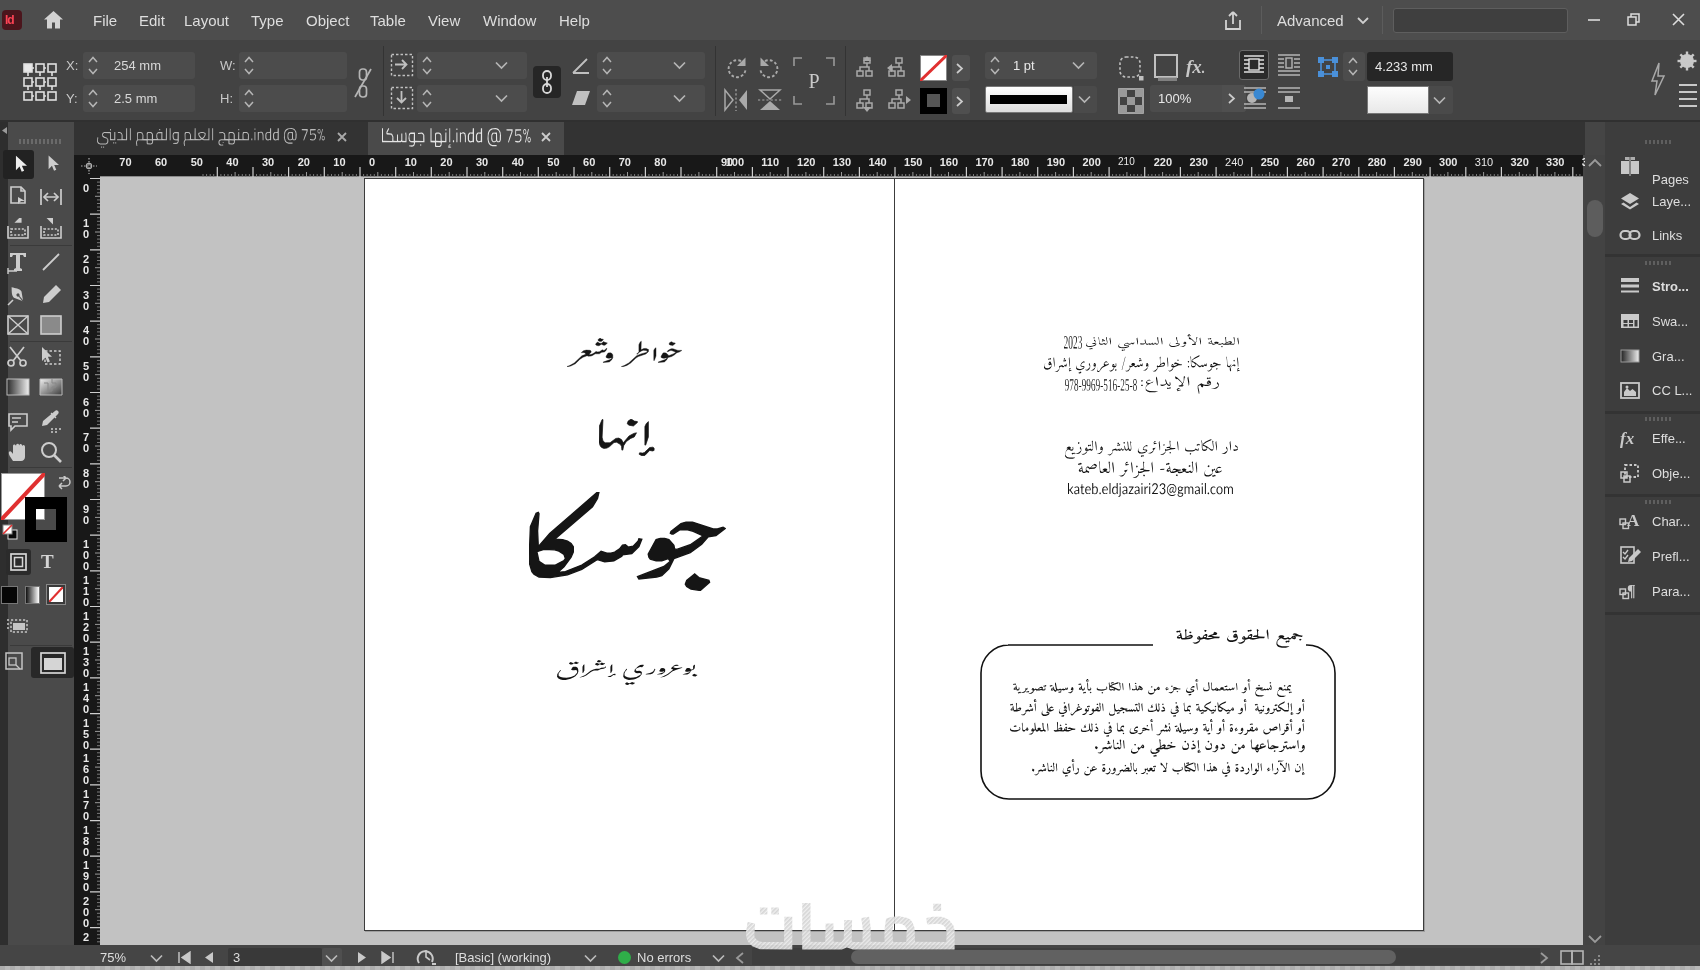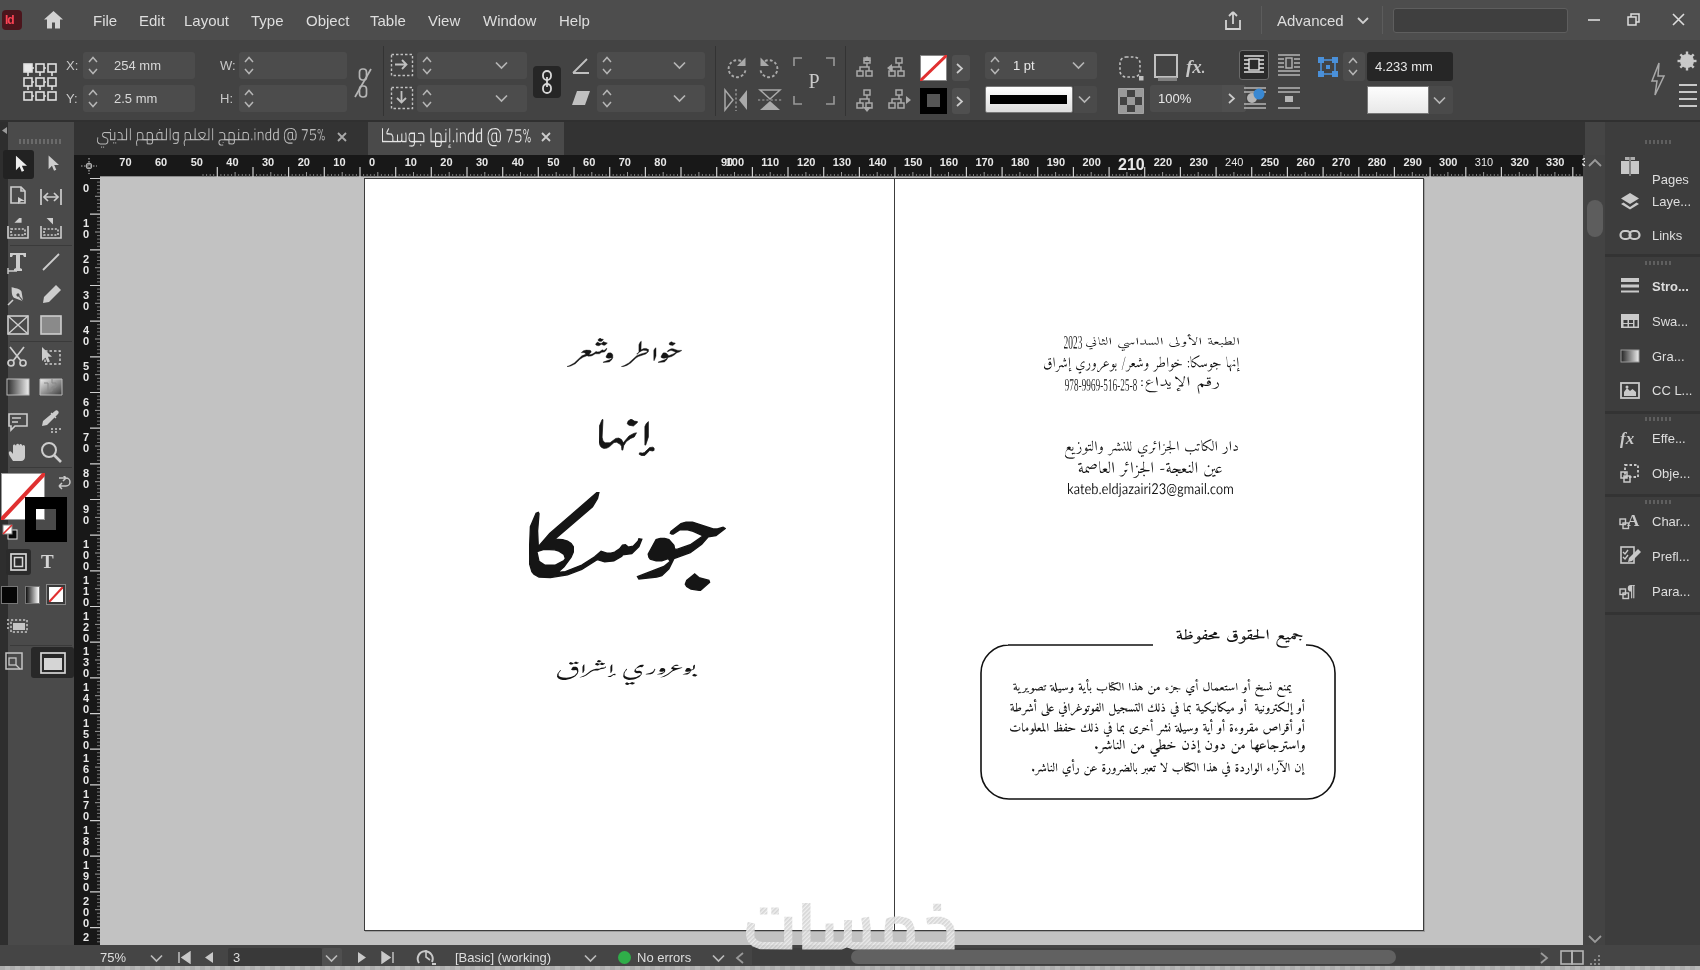--- a/index.html
+++ b/index.html
@@ -543,21 +543,21 @@
     <div class="abs" style="left:761.37px;top:156px;font-size:11px;color:#e8e8e8;font-weight:700;white-space:nowrap;letter-spacing:0px">110</div>
     <div class="abs" style="left:797.04px;top:156px;font-size:11px;color:#e8e8e8;font-weight:700;white-space:nowrap;letter-spacing:0px">120</div>
     <div class="abs" style="left:832.71px;top:156px;font-size:11px;color:#e8e8e8;font-weight:700;white-space:nowrap;letter-spacing:0px">130</div>
     <div class="abs" style="left:868.38px;top:156px;font-size:11px;color:#e8e8e8;font-weight:700;white-space:nowrap;letter-spacing:0px">140</div>
     <div class="abs" style="left:904.0500000000001px;top:156px;font-size:11px;color:#e8e8e8;font-weight:700;white-space:nowrap;letter-spacing:0px">150</div>
     <div class="abs" style="left:939.72px;top:156px;font-size:11px;color:#e8e8e8;font-weight:700;white-space:nowrap;letter-spacing:0px">160</div>
     <div class="abs" style="left:975.39px;top:156px;font-size:11px;color:#e8e8e8;font-weight:700;white-space:nowrap;letter-spacing:0px">170</div>
     <div class="abs" style="left:1011.0600000000001px;top:156px;font-size:11px;color:#e8e8e8;font-weight:700;white-space:nowrap;letter-spacing:0px">180</div>
     <div class="abs" style="left:1046.73px;top:156px;font-size:11px;color:#e8e8e8;font-weight:700;white-space:nowrap;letter-spacing:0px">190</div>
     <div class="abs" style="left:1082.4px;top:156px;font-size:11px;color:#e8e8e8;font-weight:700;white-space:nowrap;letter-spacing:0px">200</div>
-    <div class="abs" style="left:1118.0700000000002px;top:156px;font-size:16px;color:#e8e8e8;font-weight:700;white-space:nowrap;letter-spacing:0px">210</div>
+    <div class="abs" style="left:1118.0700000000002px;top:156px;font-size:10px;color:#e8e8e8;font-weight:400;white-space:nowrap;letter-spacing:0px">210</div>
     <div class="abs" style="left:1153.74px;top:156px;font-size:11px;color:#e8e8e8;font-weight:700;white-space:nowrap;letter-spacing:0px">220</div>
     <div class="abs" style="left:1189.41px;top:156px;font-size:11px;color:#e8e8e8;font-weight:700;white-space:nowrap;letter-spacing:0px">230</div>
     <div class="abs" style="left:1225.08px;top:156px;font-size:11px;color:#e8e8e8;font-weight:400;white-space:nowrap;letter-spacing:0px">240</div>
     <div class="abs" style="left:1260.75px;top:156px;font-size:11px;color:#e8e8e8;font-weight:700;white-space:nowrap;letter-spacing:0px">250</div>
     <div class="abs" style="left:1296.42px;top:156px;font-size:11px;color:#e8e8e8;font-weight:700;white-space:nowrap;letter-spacing:0px">260</div>
     <div class="abs" style="left:1332.0900000000001px;top:156px;font-size:11px;color:#e8e8e8;font-weight:700;white-space:nowrap;letter-spacing:0px">270</div>
     <div class="abs" style="left:1367.76px;top:156px;font-size:11px;color:#e8e8e8;font-weight:700;white-space:nowrap;letter-spacing:0px">280</div>
     <div class="abs" style="left:1403.43px;top:156px;font-size:11px;color:#e8e8e8;font-weight:700;white-space:nowrap;letter-spacing:0px">290</div>
     <div class="abs" style="left:1439.1000000000001px;top:156px;font-size:11px;color:#e8e8e8;font-weight:700;white-space:nowrap;letter-spacing:0px">300</div>
     <div class="abs" style="left:1474.77px;top:156px;font-size:11px;color:#e8e8e8;font-weight:400;white-space:nowrap;letter-spacing:0px">310</div>

